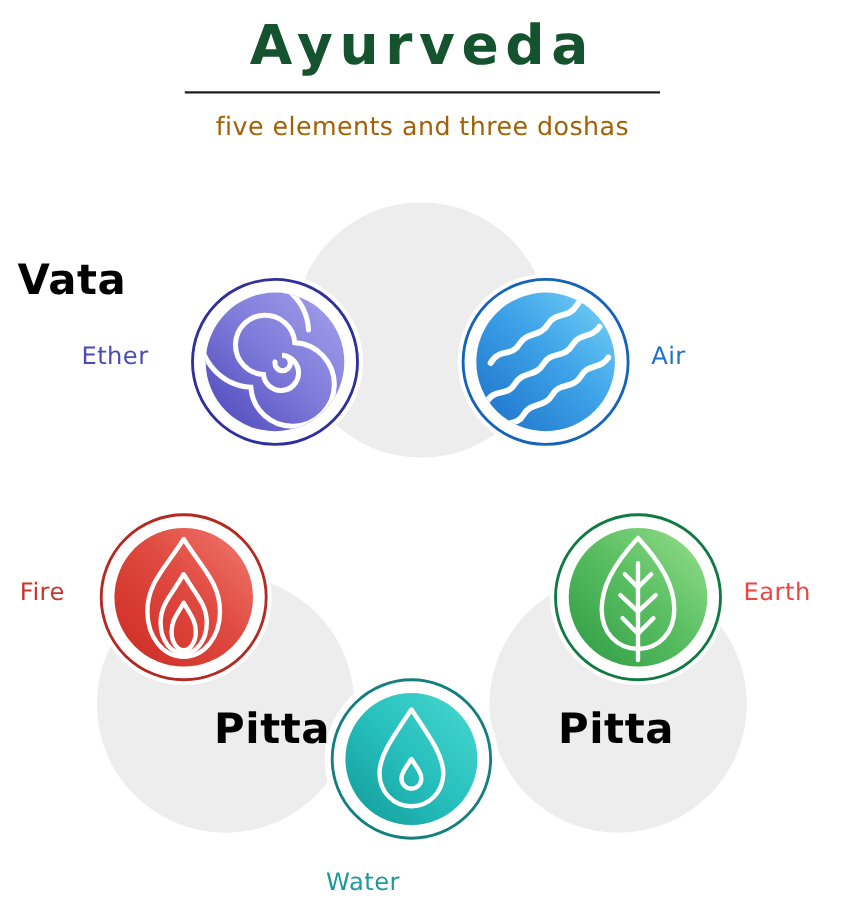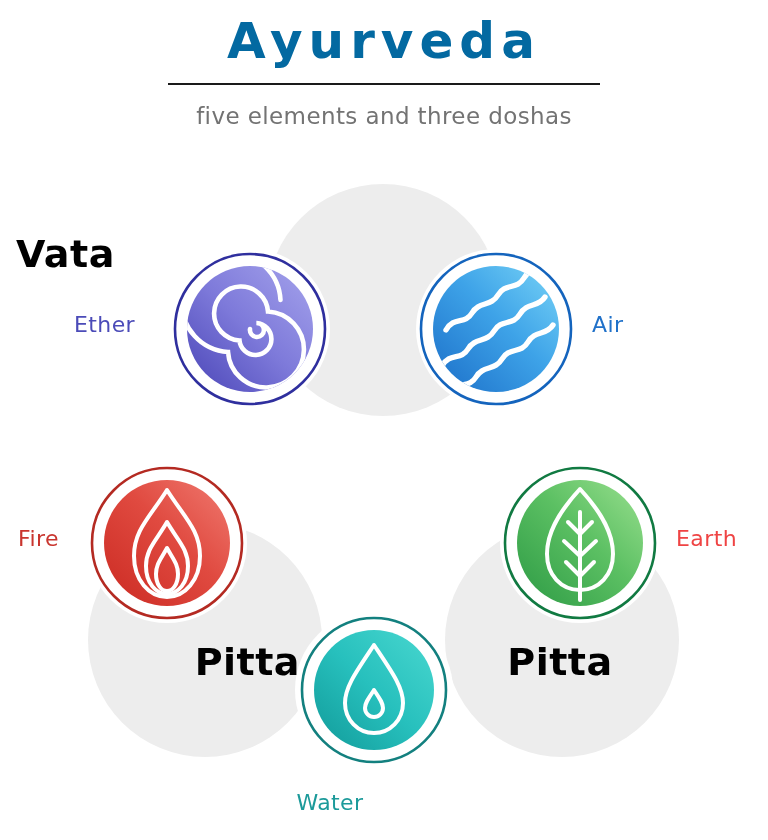--- a/index.html
+++ b/index.html
@@ -24,37 +24,37 @@
     width: 768px;
     text-align: center;
   }
   #page-title {
     margin: 0;
     padding-top: 14px;
     font-family: "DejaVu Sans", sans-serif;
     font-size: 50px;
     font-weight: 700;
     letter-spacing: 6px;
-    color: #0369a1;
+    color: #14532d;
     line-height: 1.1;
   }
   #title-divider {
     width: 432px;
     height: 2px;
     background: #1a1a1a;
     margin: 14px auto 0 auto;
   }
   #page-subtitle {
     margin: 0;
     padding-top: 18px;
     font-family: "DejaVu Sans", sans-serif;
     font-size: 23px;
     font-weight: 400;
     letter-spacing: 0.4px;
-    color: #737373;
+    color: #a16207;
   }
 
   
   #diagram {
     position: absolute;
     left: 0;
     top: 0;
     width: 768px;
     height: 840px;
   }

